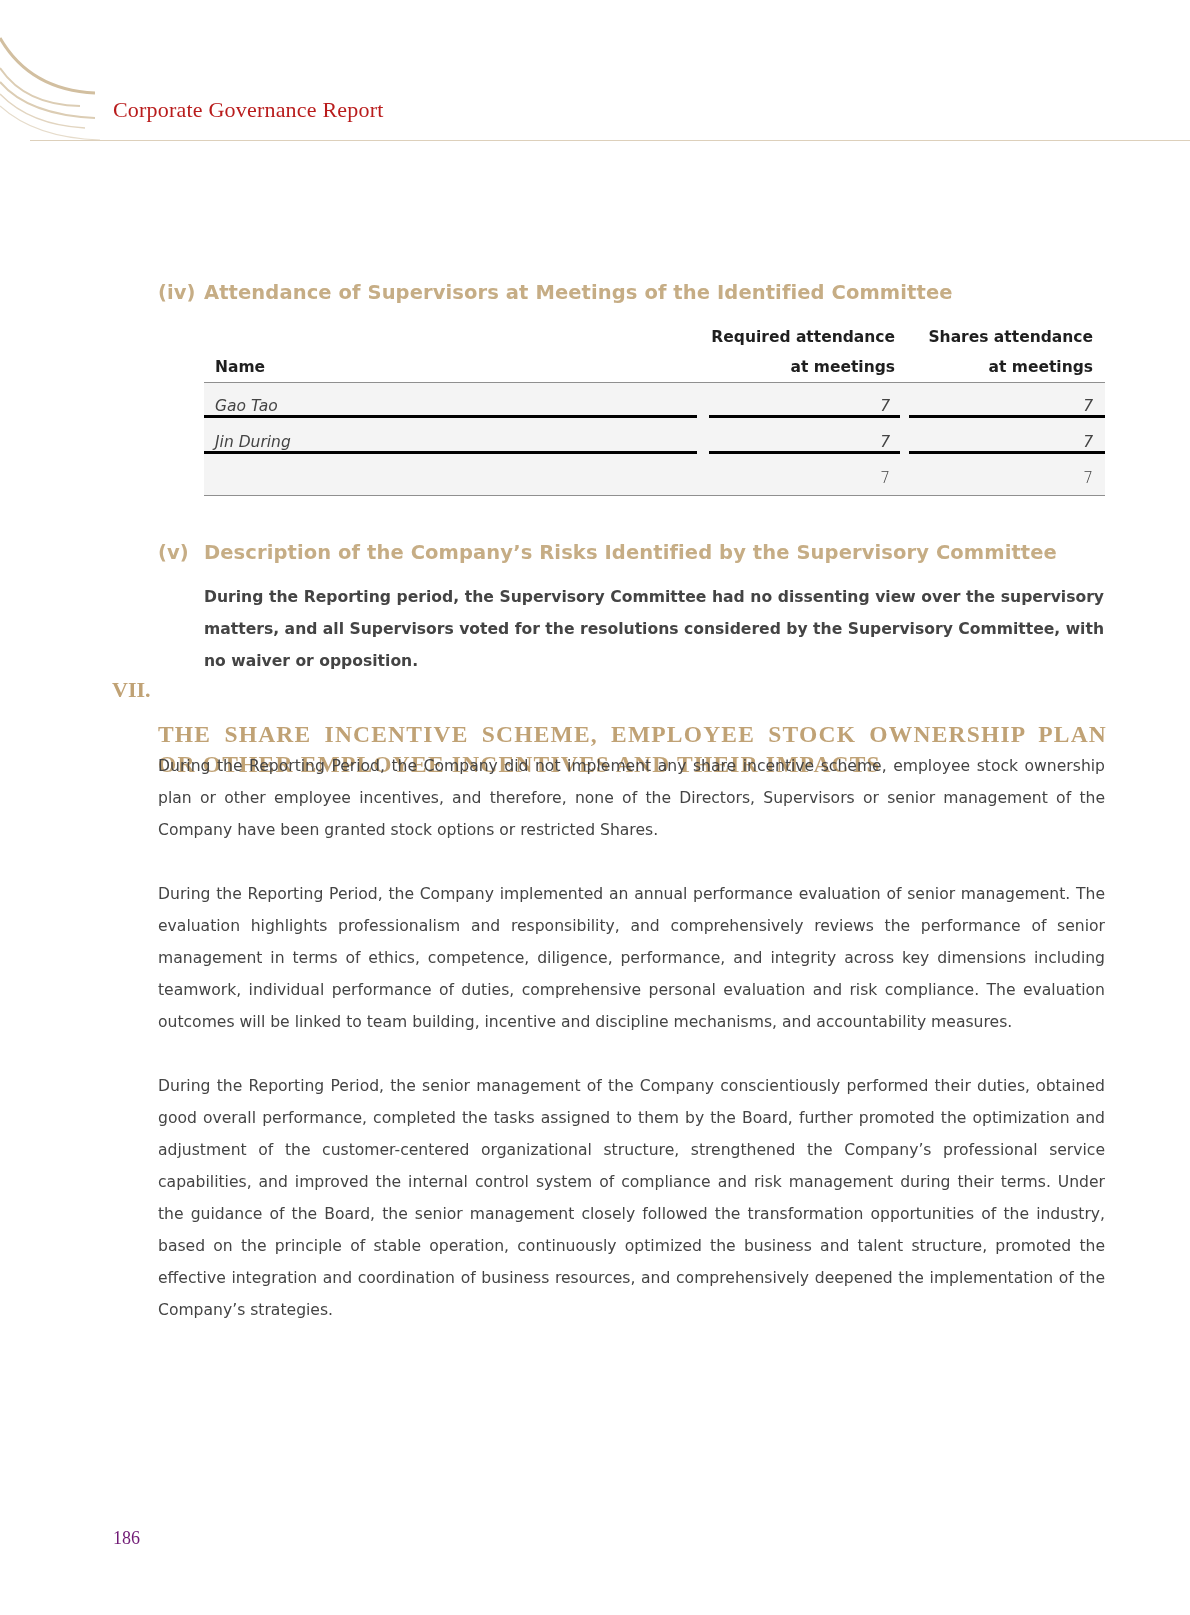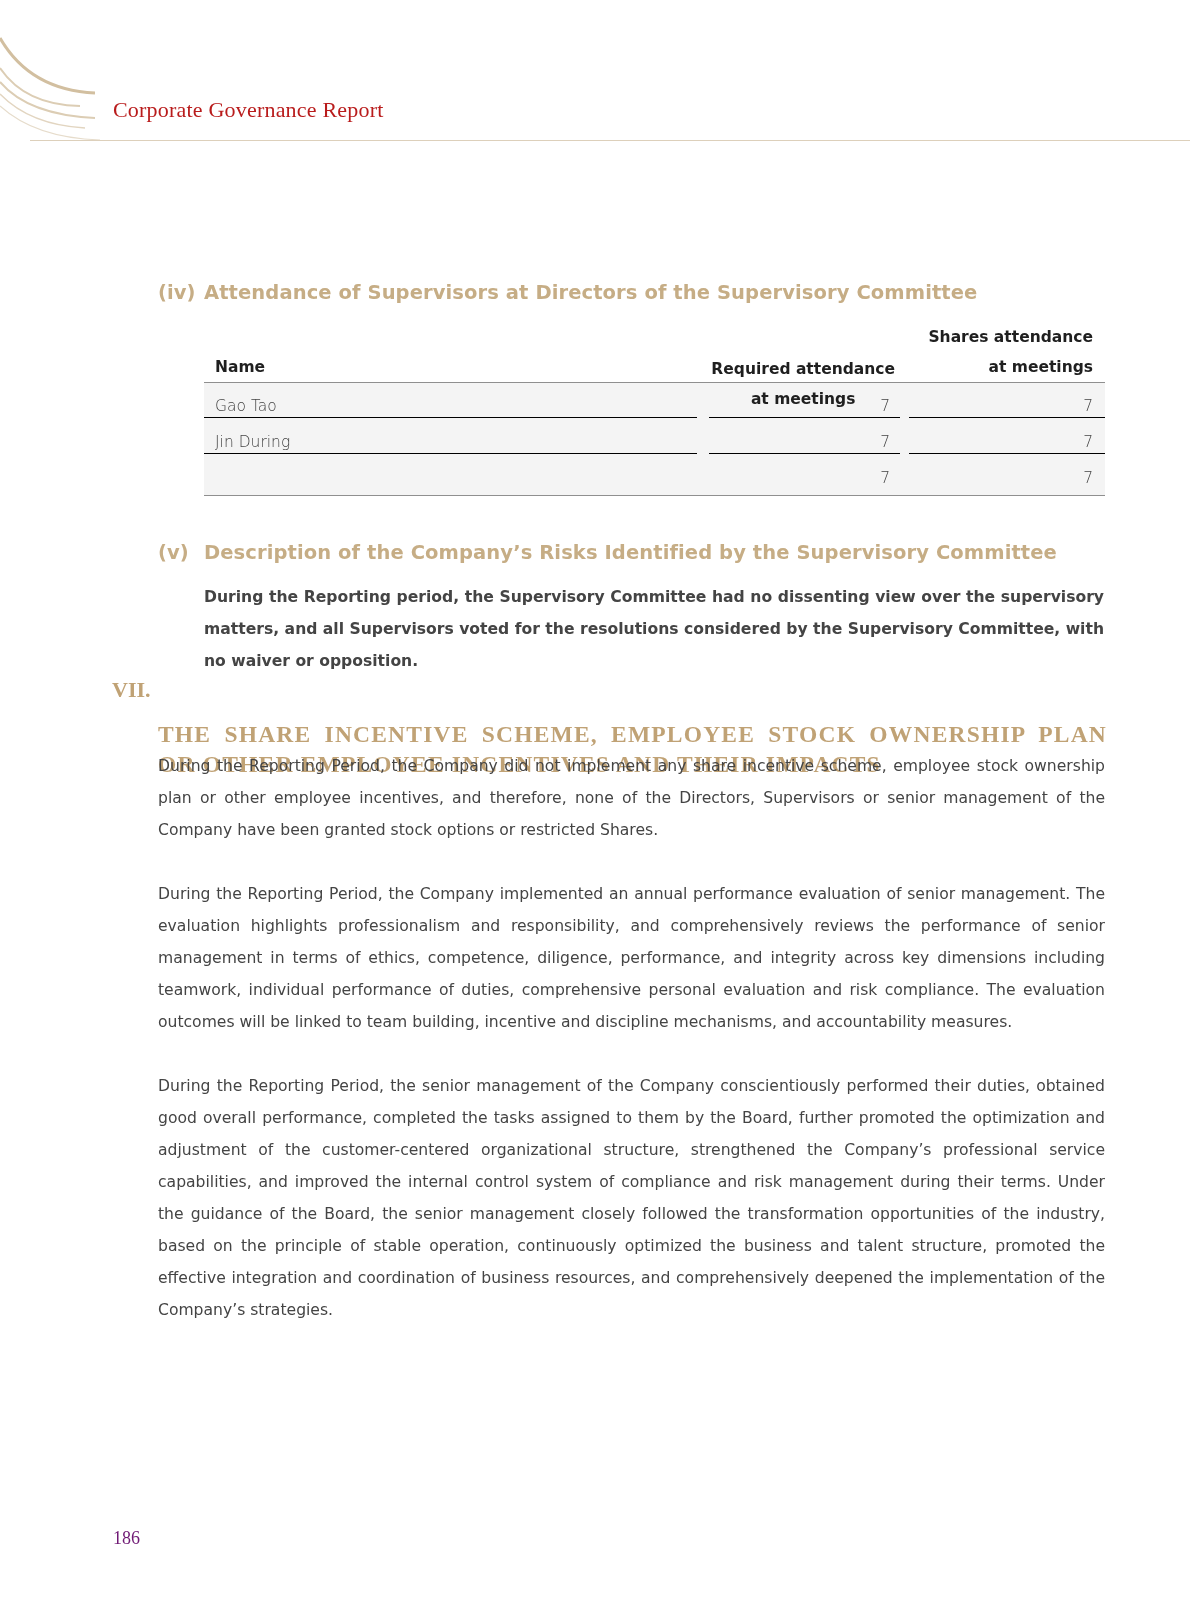--- a/index.html
+++ b/index.html
@@ -12,30 +12,30 @@
     .header-rule { position: absolute; left: 30px; top: 140px; width: 1160px; height: 1px; background: #ddd0bb; }
 
     .subhead { position: absolute; font-family: "DejaVu Sans", "Liberation Sans", sans-serif; font-weight: bold;
                font-size: 19.5px; color: #c6ad85; letter-spacing: 0.1px; white-space: nowrap; }
     .subhead .num { display: inline-block; width: 46px; }
 
     .table { position: absolute; left: 204px; top: 322px; width: 901px; }
     .thead { position: relative; height: 60px; border-bottom: 1px solid #8f8f8f; }
     .th { position: absolute; font-weight: bold; font-size: 15.5px; color: #1f1f1f; line-height: 30px; }
     .th.name { left: 11px; top: 30px; }
-    .th.req { right: 210px; top: 0; text-align: center; margin-top: 32px; }
+    .th.req { right: 210px; top: 0; text-align: right; }
     .th.act { right: 12px; top: 0; text-align: right; }
     .tbody { background: #f4f4f4; border-bottom: 1px solid #8f8f8f; }
     .row { position: relative; height: 36px; }
     .cell { position: absolute; top: 0; height: 35px; line-height: 46px; font-size: 15.5px; color: #444;
             font-family: "DejaVu Sans", "Liberation Sans", sans-serif; font-weight: 300; }
     .cell.name { left: 0; width: 493px; padding-left: 11px; box-sizing: border-box; }
     .cell.req { left: 505px; width: 191px; text-align: right; padding-right: 10px; box-sizing: border-box; }
     .cell.act { left: 705px; width: 196px; text-align: right; padding-right: 12px; box-sizing: border-box; }
-    .row.sep .cell { border-bottom: 1px solid #000000; }
+    .row.sep .cell { border-bottom: 3px solid #000000; font-style: italic; }
     .row:last-child { height: 40px; }
 
     .para { position: absolute; font-size: 15.6px; line-height: 32px; color: #444; text-align: justify;
             text-align-last: left; }
     .para.indent { left: 204px; width: 900px; }
     .para.full { left: 158px; width: 947px; }
 
     .section { position: absolute; left: 112px; top: 675px; width: 995px; font-family: "Liberation Serif", "DejaVu Serif", serif;
                font-weight: bold; font-size: 23.5px; color: #c0a275; line-height: 30px; letter-spacing: 1.2px; }
     .section .sec-num { position: absolute; left: 0; top: 0; font-size: 22px; letter-spacing: 0; }
@@ -53,21 +53,21 @@
   <path d="M0 8 Q 30 60 95 63" fill="none" stroke="#d2bfa0" stroke-width="3"></path>
   <path d="M0 38 Q 25 75 80 76" fill="none" stroke="#dccdb4" stroke-width="2"></path>
   <path d="M0 52 Q 28 85 95 88" fill="none" stroke="#dccdb4" stroke-width="2"></path>
   <path d="M0 64 Q 30 95 85 98" fill="none" stroke="#e2d5c0" stroke-width="1.5"></path>
   <path d="M0 76 Q 35 108 100 110" fill="none" stroke="#e6dccb" stroke-width="1.2"></path>
 </svg>
 <div class="running-title">Corporate Governance Report</div>
 <div class="header-rule"></div>
 
 <div class="subhead" style="left:158px; top:281px;">
-  <span class="num">(iv)</span><span>Attendance of Supervisors at Directors of the Supervisory Committee</span>
+  <span class="num">(iv)</span><span>Attendance of Supervisors at Meetings of the Identified Committee</span>
 </div>
 
 <div class="table">
   <div class="thead">
     <div class="th name">Name</div>
     <div class="th req">
       <div>Required attendance</div>
       <div>at meetings</div>
     </div>
     <div class="th act">

